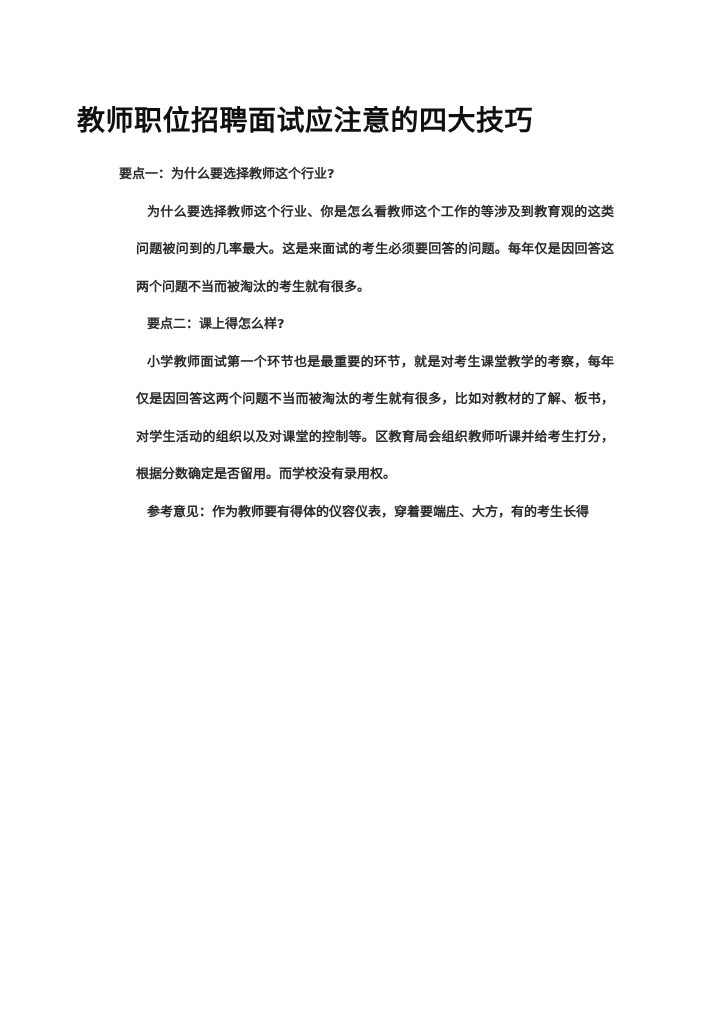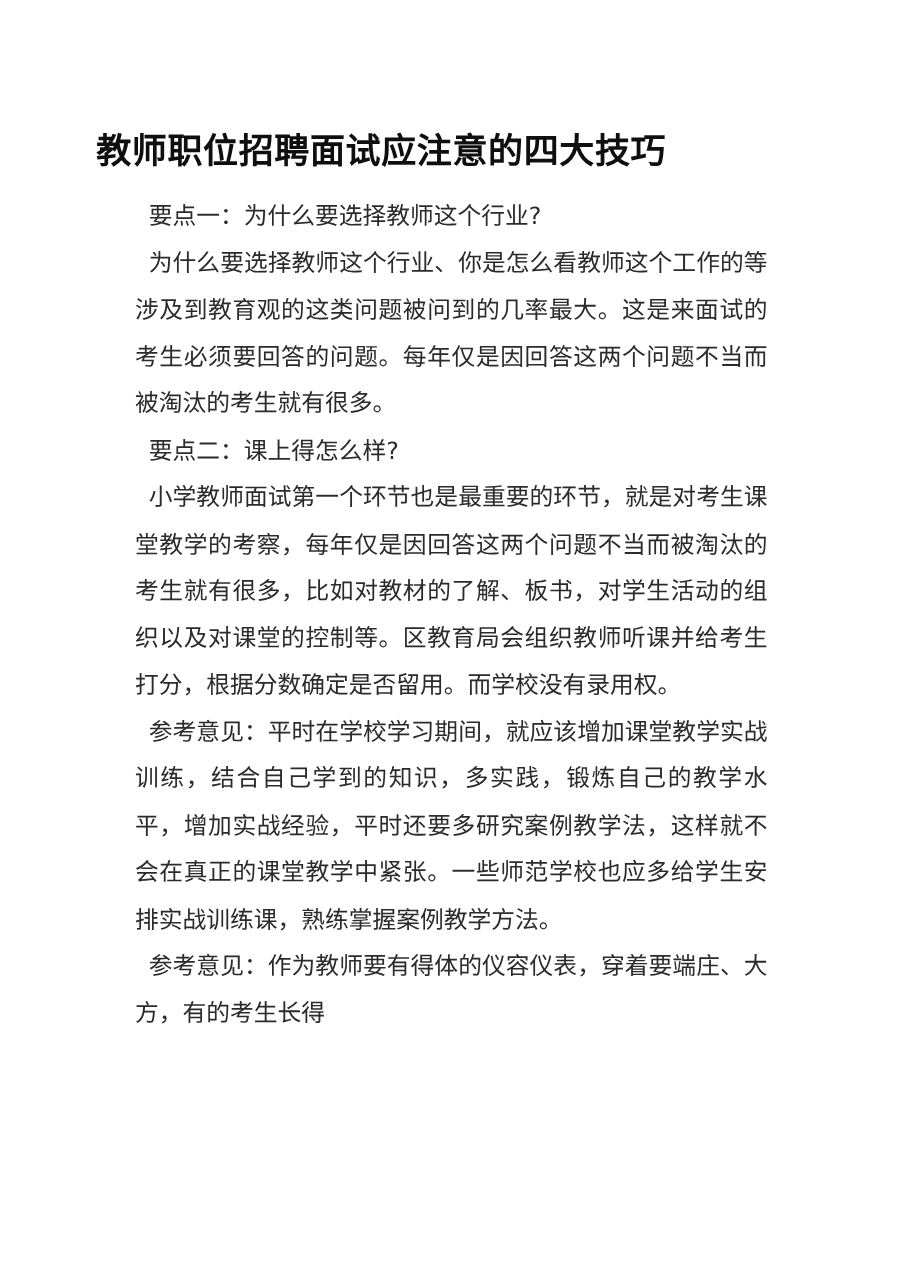--- a/index.html
+++ b/index.html
@@ -39,55 +39,56 @@
     position: absolute;
     left: 108px;
     top: 155px;
     width: 506px;
   }
 
   .para {
     margin: 0;
     padding: 0;
     color: #2c2a2a;
-    font-size: 19px;
+    font-size: 13px;
     line-height: 37.5px;
     font-family: "DejaVu Sans", "Liberation Sans", sans-serif;
     text-align: justify;
     text-justify: inter-character;
+    font-weight: bold;
     -webkit-text-size-adjust: none;
   }
 
   
   .para.indent {
     text-indent: 11px;
   }
 
   
   .para.heading-line {
     text-align: left;
     text-indent: 11px;
     white-space: nowrap;
   }
 
   
   .para + .para {
     margin-top: 0;
+    margin-left: 28px;
   }
 </style>
 </head>
 <body>
 
 <div class="page">
 
   <h1 class="doc-title">教师职位招聘面试应注意的四大技巧</h1>
 
   <div class="body-col">
 
   <p class="para heading-line">要点一：为什么要选择教师这个行业?</p>
       <p class="para indent">为什么要选择教师这个行业、你是怎么看教师这个工作的等涉及到教育观的这类问题被问到的几率最大。这是来面试的考生必须要回答的问题。每年仅是因回答这两个问题不当而被淘汰的考生就有很多。</p>
       <p class="para heading-line">要点二：课上得怎么样?</p>
       <p class="para indent">小学教师面试第一个环节也是最重要的环节，就是对考生课堂教学的考察，每年仅是因回答这两个问题不当而被淘汰的考生就有很多，比如对教材的了解、板书，对学生活动的组织以及对课堂的控制等。区教育局会组织教师听课并给考生打分，根据分数确定是否留用。而学校没有录用权。</p>
-      <p class="para indent">参考意见：平时在学校学习期间，就应该增加课堂教学实战训练，结合自己学到的知识，多实践，锻炼自己的教学水平，增加实战经验，平时还要多研究案例教学法，这样就不会在真正的课堂教学中紧张。一些师范学校也应多给学生安排实战训练课，熟练掌握案例教学方法。</p>
       <p class="para indent">参考意见：作为教师要有得体的仪容仪表，穿着要端庄、大方，有的考生长得</p>
     </div>
 
 </div>
 
 </body></html>

